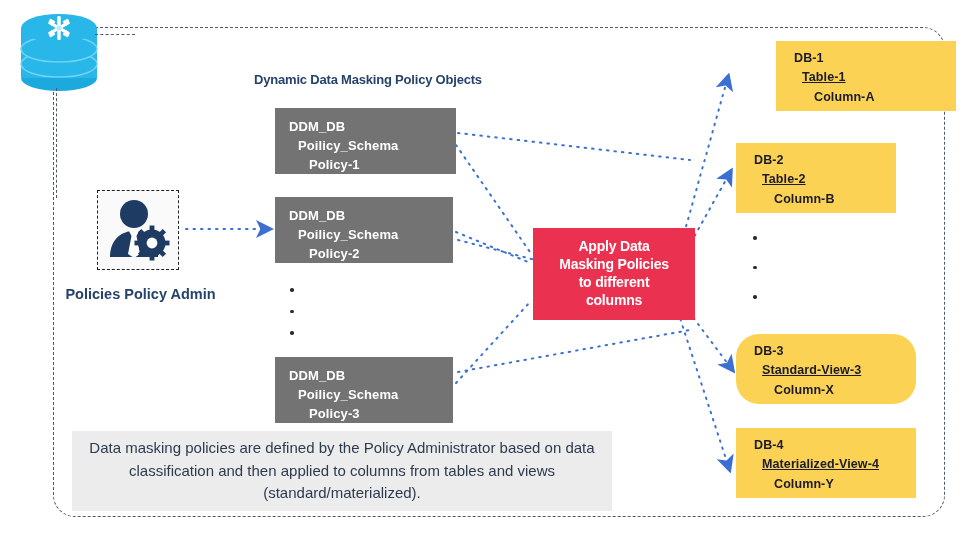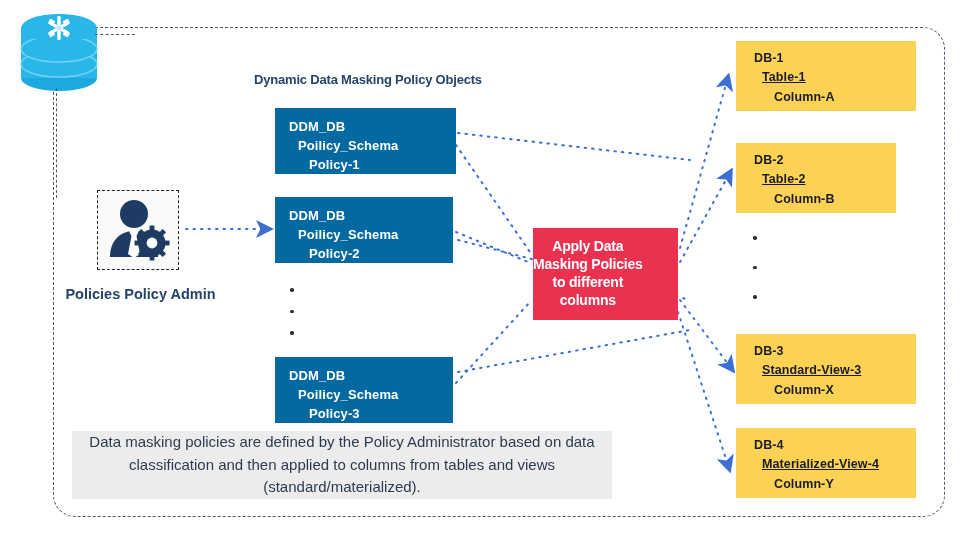--- a/index.html
+++ b/index.html
@@ -88,21 +88,21 @@
     width: 165px;
     text-align: center;
     font-size: 14.5px;
     font-weight: bold;
     color: #25436b;
   }
 
   
   .policy-box {
     position: absolute;
-    background: #0369a1;
+    background: #737373;
     color: #ffffff;
     box-sizing: border-box;
     padding: 9px 0 9px 14px;
     font-size: 13px;
     font-weight: bold;
     line-height: 1.48;
     letter-spacing: 0.1px;
   }
   .policy-box .l1 { padding-left: 0px; }
   .policy-box .l2 { padding-left: 9px; }
@@ -122,27 +122,27 @@
   }
   .db-box .l1 { padding-left: 0px; }
   .db-box .l2 { padding-left: 8px; text-decoration: underline; }
   .db-box .l3 { padding-left: 20px; }
 
   
   .apply-box {
     position: absolute;
     left: 533px;
     top: 228px;
-    width: 145px;
+    width: 162px;
     height: 92px;
     background: #ea3250;
     color: #ffffff;
     display: flex;
     align-items: center;
-    justify-content: flex-start;
+    justify-content: center;
     text-align: center;
     font-size: 14px;
     font-weight: bold;
     line-height: 1.28;
     letter-spacing: -0.2px;
   }
 
   
   .vdots {
     position: absolute;
@@ -161,21 +161,21 @@
   .vdots-policy span { margin-bottom: 18px; }
   .vdots-db { left: 753px; top: 236px; }
   .vdots-db span { margin-bottom: 26px; }
 
   
   .caption {
     position: absolute;
     left: 72px;
     top: 431px;
     width: 540px;
-    height: 68px;
+    height: 80px;
     background: #ececec;
     color: #2d3b4e;
     display: flex;
     align-items: center;
     justify-content: center;
     text-align: center;
     font-size: 15px;
     line-height: 1.52;
     box-sizing: border-box;
     padding: 0 10px;
@@ -300,33 +300,33 @@
 
   <div class="apply-box">
     <div>
       <div>Apply Data</div>
       <div>Masking Policies</div>
       <div>to different</div>
       <div>columns</div>
     </div>
   </div>
 
-  <div class="db-box" style="left:736px; top:41px; width:180px; height:70px;">
+  <div class="db-box" style="left:776px; top:41px; width:180px; height:70px;">
     <div class="l1">DB-1</div>
     <div class="l2">Table-1</div>
     <div class="l3">Column-A</div>
   </div>
 
   <div class="db-box" style="left:736px; top:143px; width:160px; height:70px;">
     <div class="l1">DB-2</div>
     <div class="l2">Table-2</div>
     <div class="l3">Column-B</div>
   </div>
 
-  <div class="db-box" style="left:736px; top:334px; width:180px; height:70px;">
+  <div class="db-box" style="left:736px; top:334px; width:180px; height:70px;border-radius:23px;">
     <div class="l1">DB-3</div>
     <div class="l2">Standard-View-3</div>
     <div class="l3">Column-X</div>
   </div>
 
   <div class="db-box" style="left:736px; top:428px; width:180px; height:70px;">
     <div class="l1">DB-4</div>
     <div class="l2">Materialized-View-4</div>
     <div class="l3">Column-Y</div>
   </div>

